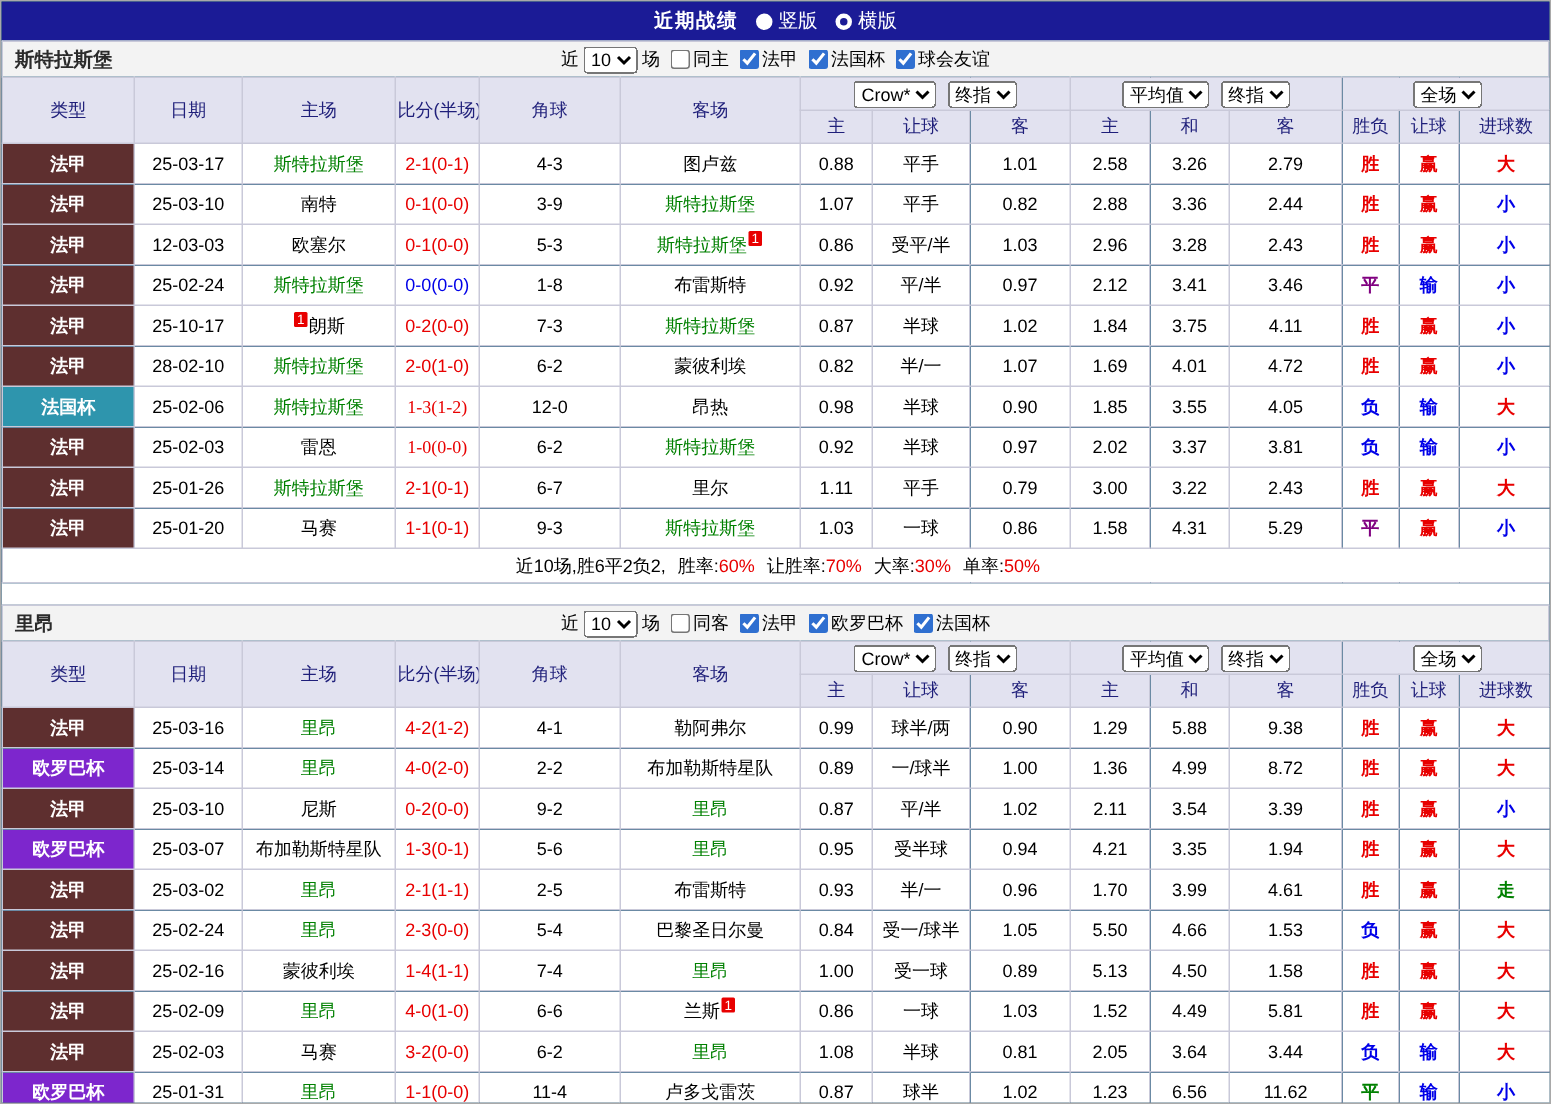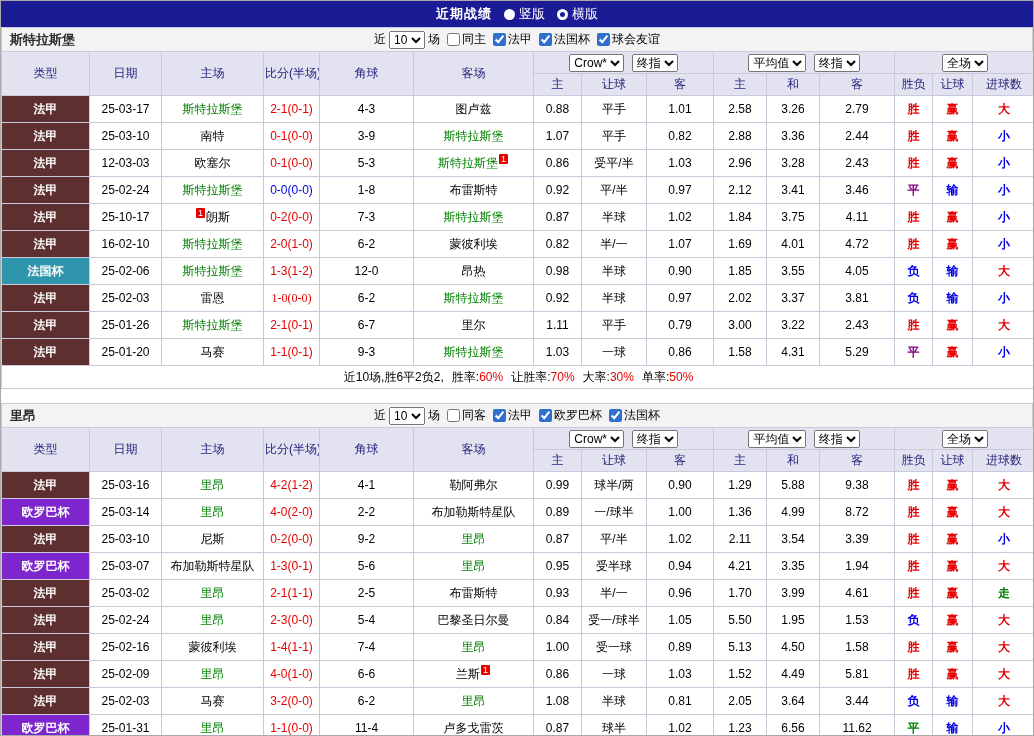--- a/index.html
+++ b/index.html
@@ -201,40 +201,40 @@
             <td>1.02</td>
             <td>1.84</td>
             <td>3.75</td>
             <td>4.11</td>
             <td class="res" style="color: rgb(232, 0, 0);">胜</td>
             <td class="res" style="color: rgb(232, 0, 0);">赢</td>
             <td class="res" style="color: rgb(0, 0, 232);">小</td>
           </tr>
           <tr>
             <td class="lg" style="background: rgb(94, 47, 47);">法甲</td>
-            <td>16-02-10</td>
+            <td>28-02-10</td>
             <td><span style="color: rgb(0, 128, 0);">斯特拉斯堡</span></td>
             <td style="color: rgb(232, 0, 0);">2-0(1-0)</td>
             <td>6-2</td>
             <td><span>蒙彼利埃</span></td>
             <td>0.82</td>
             <td>半/一</td>
             <td>1.07</td>
             <td>1.69</td>
             <td>4.01</td>
             <td>4.72</td>
             <td class="res" style="color: rgb(232, 0, 0);">胜</td>
             <td class="res" style="color: rgb(232, 0, 0);">赢</td>
             <td class="res" style="color: rgb(0, 0, 232);">小</td>
           </tr>
           <tr>
             <td class="lg" style="background: rgb(46, 149, 173);">法国杯</td>
             <td>25-02-06</td>
             <td><span style="color: rgb(0, 128, 0);">斯特拉斯堡</span></td>
-            <td style="color: rgb(232, 0, 0);">1-3(1-2)</td>
+            <td style="color: rgb(232, 0, 0); font-family: Liberation Serif, serif;">1-3(1-2)</td>
             <td>12-0</td>
             <td><span>昂热</span></td>
             <td>0.98</td>
             <td>半球</td>
             <td>0.90</td>
             <td>1.85</td>
             <td>3.55</td>
             <td>4.05</td>
             <td class="res" style="color: rgb(0, 0, 232);">负</td>
             <td class="res" style="color: rgb(0, 0, 232);">输</td>
@@ -464,21 +464,21 @@
             <td class="lg" style="background: rgb(94, 47, 47);">法甲</td>
             <td>25-02-24</td>
             <td><span style="color: rgb(0, 128, 0);">里昂</span></td>
             <td style="color: rgb(232, 0, 0);">2-3(0-0)</td>
             <td>5-4</td>
             <td><span>巴黎圣日尔曼</span></td>
             <td>0.84</td>
             <td>受一/球半</td>
             <td>1.05</td>
             <td>5.50</td>
-            <td>1.95</td>
+            <td>4.66</td>
             <td>1.53</td>
             <td class="res" style="color: rgb(0, 0, 232);">负</td>
             <td class="res" style="color: rgb(232, 0, 0);">赢</td>
             <td class="res" style="color: rgb(232, 0, 0);">大</td>
           </tr>
           <tr>
             <td class="lg" style="background: rgb(94, 47, 47);">法甲</td>
             <td>25-02-16</td>
             <td><span>蒙彼利埃</span></td>
             <td style="color: rgb(232, 0, 0);">1-4(1-1)</td>

